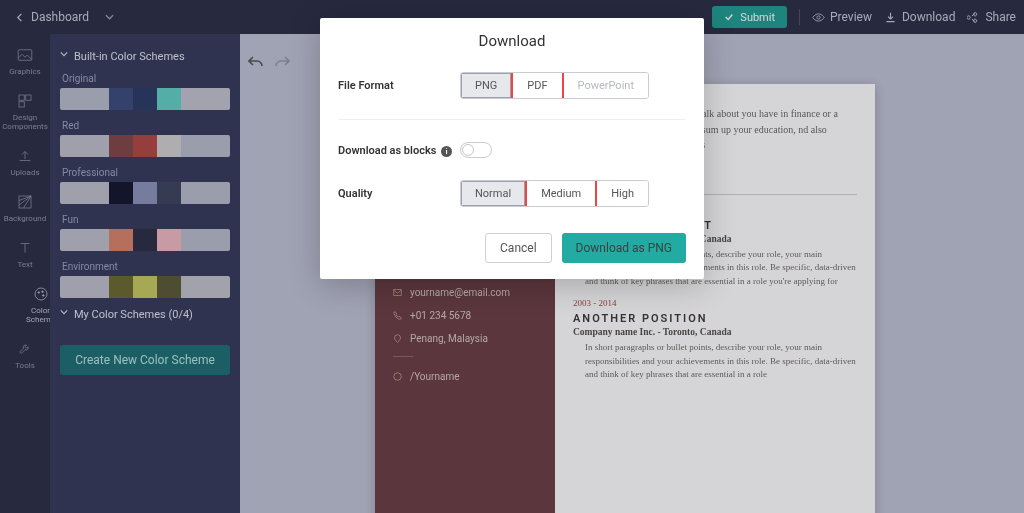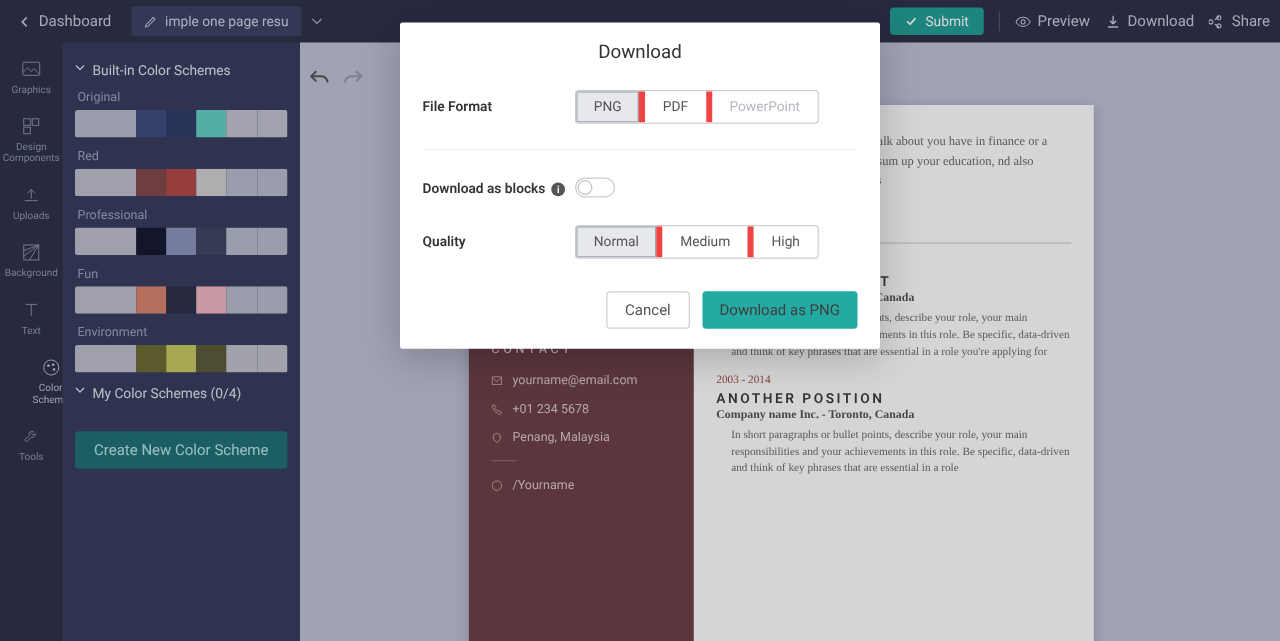--- a/index.html
+++ b/index.html
@@ -39,42 +39,42 @@
 
   
   .canvas-wrap { position: absolute; left: 240px; right: 0; top: 34px; bottom: 0; background: #bfc2d3; overflow: hidden; }
   .canvas-toolbar { position: absolute; left: 8px; top: 20px; display: flex; gap: 10px; }
   .canvas-toolbar svg { width: 16px; height: 14px; fill: #555; }
   .page { position: absolute; left: 135px; top: 50px; width: 500px; height: 600px; background: #fff; box-shadow: 0 2px 10px rgba(0,0,0,0.2); display: flex; }
   .page-left { width: 180px; background: #6b3d43; color: #e8ded8; position: relative; }
   .page-left-top { height: 160px; background: linear-gradient(180deg,#5d4a4a,#6b3d43); }
   .page-name { position: absolute; top: 100px; left: 18px; font-size: 18px; letter-spacing: 2px; color: #f0eae4; line-height: 1.2; }
   .page-subtitle { position:absolute; top:145px; left:18px; font-size:10px; color:#c8916f; letter-spacing:1px; }
-  .page-contact { position: absolute; top: 190px; left: 18px; right: 14px; }
+  .page-contact { position: absolute; top: 178px; left: 18px; right: 14px; }
   .page-contact-h { font-size: 10px; letter-spacing: 3px; color: #e8ddd5; margin-bottom: 14px; }
   .page-contact-row { display: flex; align-items: center; gap: 8px; font-size: 10px; color: #d7c9c3; margin-bottom: 12px; }
   .page-contact-row svg { width: 9px; height: 9px; stroke: #c8a58f; fill:none; }
   .page-contact-sep { width: 20px; height: 1px; background: #8a6a66; margin: 10px 0 14px; }
   .page-right { flex: 1; padding: 22px 18px; color: #555; }
   .page-right p.intro { font-size: 10px; line-height: 1.55; color: #6a6760; font-family: Georgia, serif; }
   .page-sect-h { font-size: 10px; letter-spacing: 3px; color: #812a24; margin: 26px 0 4px; border-bottom: 1px solid #d6d1c8; padding-bottom: 4px; }
   .page-dates { font-size: 9px; color: #9d4a3a; font-family: Georgia, serif; margin-top: 10px; }
   .page-job-title { font-size: 11px; letter-spacing: 2px; color: #3c3a34; margin-top: 4px; font-weight: 600; }
   .page-company { font-size: 9.5px; font-weight: 700; color: #545148; margin-top: 2px; font-family: Georgia, serif; }
   .page-bullet { font-size: 9px; color: #6f6c63; line-height: 1.5; margin-top: 4px; padding-left: 12px; font-family: Georgia, serif; }
 
   
   .overlay { position: absolute; inset: 0; background: rgba(20,22,38,0.18); }
   .modal { position: absolute; left: 320px; top: 18px; width: 384px; background: #fff; border-radius: 2px; box-shadow: 0 6px 32px rgba(0,0,0,0.22); padding: 14px 18px 16px; }
   .modal h2 { text-align: center; font-size: 15px; font-weight: 400; color: #333; }
   .modal-row { display: flex; align-items: center; margin-top: 22px; }
   .modal-label { width: 122px; font-size: 11px; font-weight: 600; color: #333; }
   .modal-label .info { display:inline-flex; width:11px; height:11px; border-radius:50%; background:#555; color:#fff; font-size:8px; align-items:center; justify-content:center; margin-left:2px; }
   .seg { display: flex; border: 1px solid #c9cbd1; border-radius: 3px; overflow: hidden; }
-  .seg button { border: none; background: #fff; font-size: 11px; color: #555; padding: 6px 14px; cursor: pointer; border-right: 5px solid #ef4444; }
+  .seg button { border: none; background: #fff; font-size: 11px; color: #555; padding: 6px 14px; cursor: pointer; border-right: 2px solid #ef4444; }
   .seg button:last-child { border-right: none; }
   .seg button.active { background: #e6e8ec; box-shadow: inset 0 0 0 1px #9aa0ad; }
   .seg button.disabled { color: #b6b8c0; }
   .modal-divider { height: 1px; background: #eceef2; margin-top: 20px; }
   .toggle { width: 32px; height: 16px; border: 1px solid #c9cbd1; border-radius: 999px; position: relative; background: #fff; }
   .toggle .knob { position: absolute; width: 12px; height: 12px; border: 1px solid #c3c5cc; border-radius: 50%; top: 1px; left: 1px; background: #fff; }
   .modal-actions { display: flex; justify-content: flex-end; gap: 10px; margin-top: 26px; }
   .btn { font-size: 12px; padding: 7px 14px; border-radius: 3px; cursor: pointer; }
   .btn-secondary { background: #fff; border: 1px solid #cfd1d8; color: #555; }
   .btn-primary { background: #23aaa2; border: none; color: #404040; }
@@ -82,26 +82,20 @@
 </head>
 <body>
 
 <div class="topbar">
   <div class="tb-back">
     <svg viewBox="0 0 10 10">
         <path d="M6 1 2 5l4 4" stroke="#c7cad8" fill="none" stroke-width="1.4"></path>
       </svg>
     <span>Dashboard</span>
   </div>
-  <div class="tb-tab">
-    <svg viewBox="0 0 16 16">
-        <path d="M2 14l1-3 8-8 2 2-8 8-3 1z" fill="none" stroke-width="1.2"></path>
-      </svg>
-    <span>imple one page resu</span>
-  </div>
   <div class="tb-caret">
     <svg width="9" height="6" viewBox="0 0 10 6">
         <path d="M1 1l4 4 4-4" stroke="#9aa0b8" fill="none" stroke-width="1.4"></path>
       </svg>
   </div>
 
   <div class="tb-right">
     <div class="tb-submit">
       <svg viewBox="0 0 12 12">
           <path d="M2 6l3 3 5-6" stroke="#fff" fill="none" stroke-width="1.6"></path>

